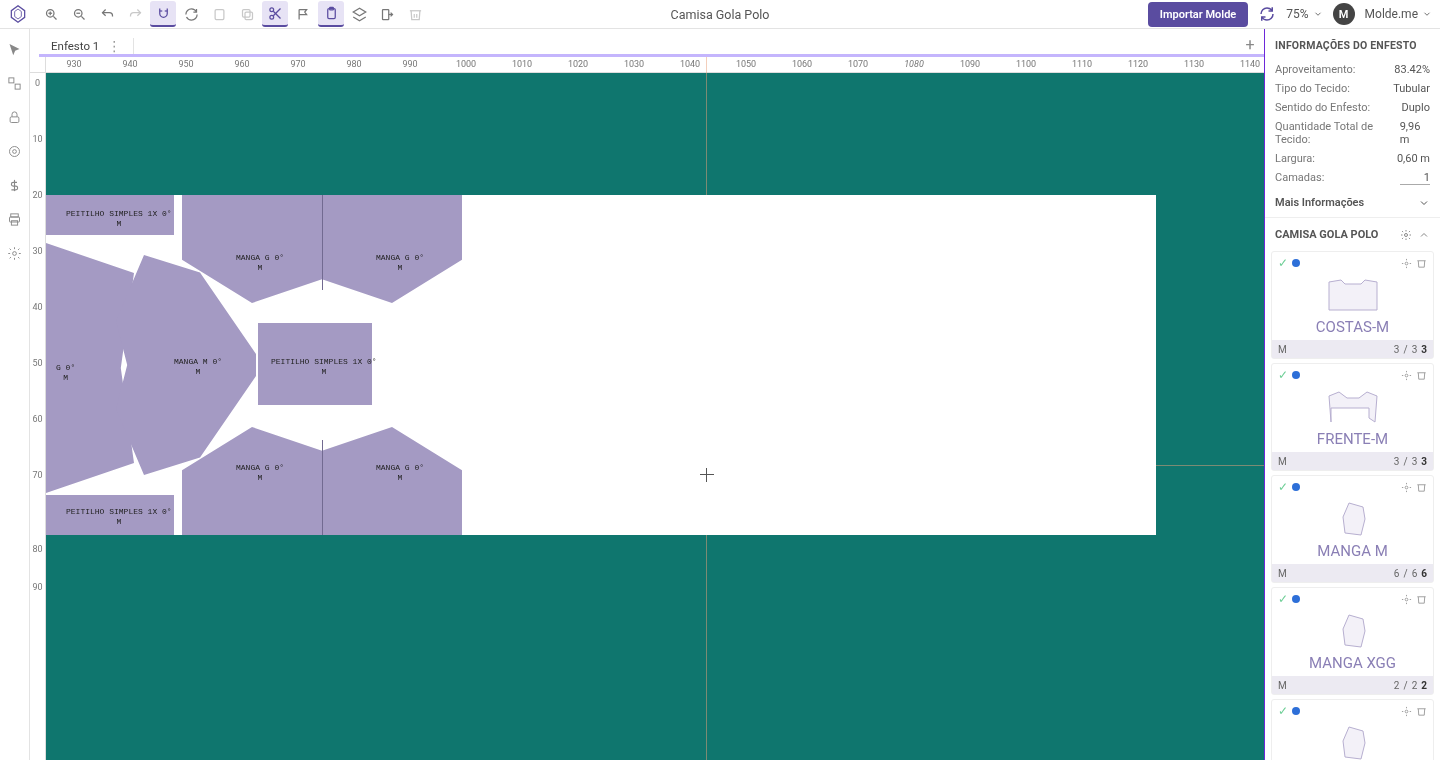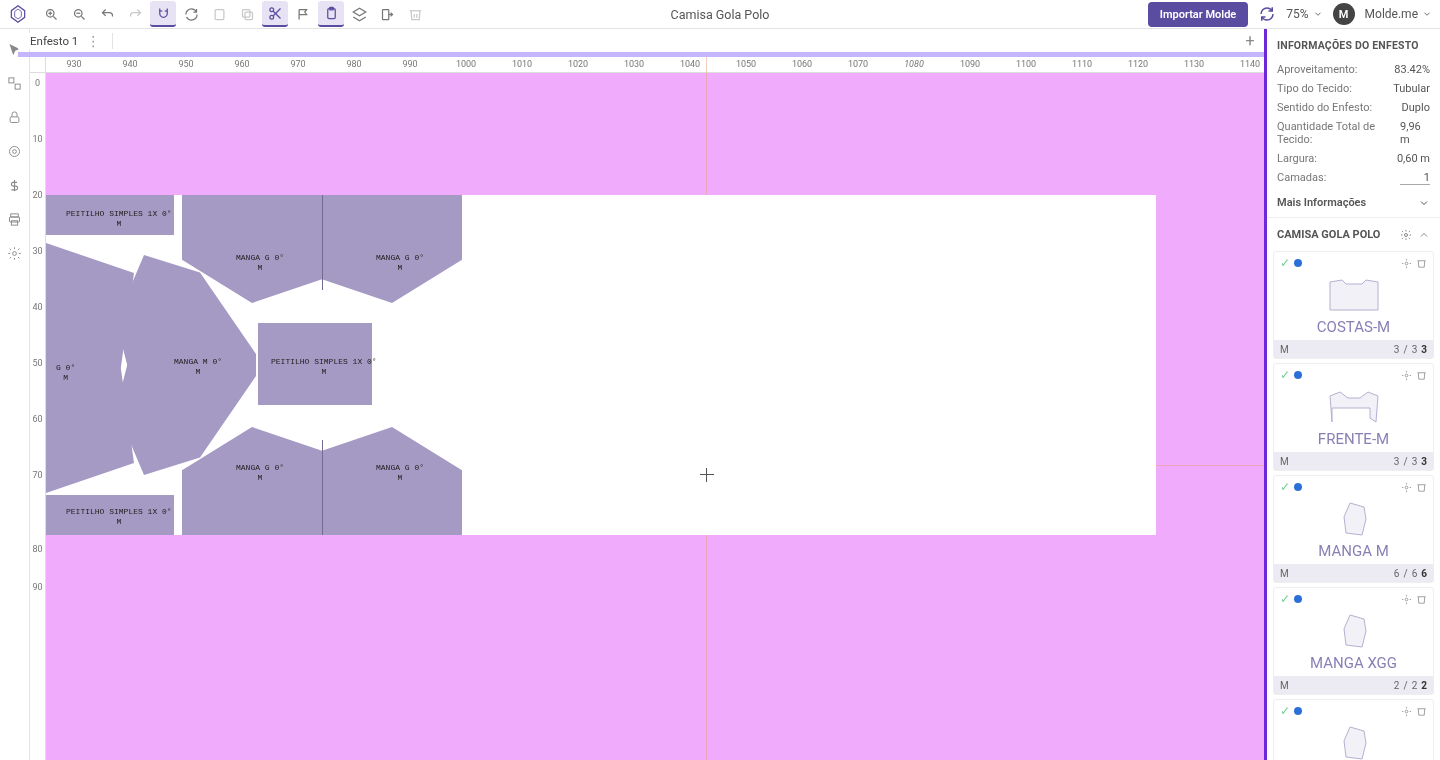--- a/index.html
+++ b/index.html
@@ -18,44 +18,44 @@
 .refresh-ico { width: 18px; height: 18px; color: #5a4ca0; }
 .zoom-sel { display: flex; align-items: center; gap: 4px; font-size: 12px; color: #555; cursor: pointer; }
 .avatar { width: 22px; height: 22px; border-radius: 50%; background: #444; color: #fff; font-size: 11px; display: flex; align-items: center; justify-content: center; font-weight: 600; }
 .user-label { font-size: 12px; color: #555; display: flex; align-items: center; gap: 4px; cursor: pointer; }
 
 
 .left-sb { position: absolute; left: 0; top: 29px; bottom: 0; width: 30px; border-right: 1px solid #e3e3e3; display: flex; flex-direction: column; align-items: center; padding-top: 10px; gap: 14px; background: #fff; }
 .left-sb .sbtn { width: 20px; height: 20px; display: flex; align-items: center; justify-content: center; color: #888; cursor: pointer; }
 
 
-.tabrow { position: absolute; left: 18px; right: 176px; top: 29px; height: 28px; border-bottom: 5px solid #c4b5fd; display: flex; align-items: center; }
+.tabrow { position: absolute; left: 39px; right: 176px; top: 29px; height: 28px; border-bottom: 3px solid #c4b5fd; display: flex; align-items: flex-end; }
 .tab { display: flex; align-items: center; gap: 8px; padding: 0 12px; font-size: 11.5px; color: #444; border-right: 1px solid #e3e3e3; background: #fff; cursor: pointer; }
 .tab .dots { color: #999; font-size: 14px; }
 .tab-add { margin-left: auto; display: flex; align-items: center; justify-content: center; width: 28px; color: #888; cursor: pointer; font-size: 16px; }
 
 
-.canvas-wrap { position: absolute; left: 30px; top: 57px; right: 176px; bottom: 0; background: #f0abfc; }
+.canvas-wrap { position: absolute; left: 30px; top: 57px; right: 176px; bottom: 0; background: #0f766e; }
 .hruler { position: absolute; left: 16px; right: 0; top: 0; height: 16px; background: #fff; border-bottom: 1px solid #ddd; overflow: hidden; }
 .vruler { position: absolute; left: 0; top: 16px; bottom: 0; width: 16px; background: #fff; border-right: 1px solid #ddd; overflow: hidden; }
 .ruler-corner { position: absolute; left: 0; top: 0; width: 16px; height: 16px; background: #fff; border-right: 1px solid #ddd; border-bottom: 1px solid #ddd; }
 .hruler .tick { position: absolute; top: 2px; font-size: 9px; color: #777; transform: translateX(-50%); }
 .vruler .tick { position: absolute; left: 0; right: 0; text-align: center; font-size: 9px; color: #777; transform: translateY(-50%); }
 .fabric { position: absolute; left: 16px; top: 138px; width: 1110px; height: 340px; background: #fff; }
 .piece { position: absolute; background: #a49ac3; }
 .piece-label { position: absolute; font-family: 'Courier New', monospace; font-size: 8px; color: #222; text-align: center; line-height: 1.2; white-space: pre; }
 .crosshair { position: absolute; width: 14px; height: 14px; color: #555; pointer-events: none; }
 .crosshair::before, .crosshair::after { content: ""; position: absolute; background: #555; }
 .crosshair::before { left: 6px; top: 0; width: 1px; height: 14px; }
 .crosshair::after { top: 6px; left: 0; height: 1px; width: 14px; }
 .guide-v { position: absolute; top: 0; bottom: 0; width: 1px; background: #e8a07a; opacity: .5; }
 .guide-h { position: absolute; left: 16px; right: 0; height: 1px; background: #e8a07a; opacity: .5; }
 
 
-.rpanel { position: absolute; right: 0; top: 29px; bottom: 0; width: 176px; border-left: 3px solid #6d28d9; background: #fff; overflow-y: auto; font-size: 11px; color: #555; }
+.rpanel { position: absolute; right: 0; top: 29px; bottom: 0; width: 176px; border-left: 1px solid #6d28d9; background: #fff; overflow-y: auto; font-size: 11px; color: #555; }
 .rpanel h4 { font-size: 10.5px; font-weight: 700; color: #555; padding: 10px 10px 8px; letter-spacing: .2px; }
 .info-row { display: flex; justify-content: space-between; padding: 3px 10px; font-size: 11px; color: #777; }
 .info-row .v { color: #555; }
 .info-row .v.underline { border-bottom: 1px solid #aaa; min-width: 30px; text-align: right; }
 .more-info { display: flex; justify-content: space-between; align-items: center; padding: 8px 10px; border-bottom: 1px solid #eee; font-size: 11px; color: #555; cursor: pointer; font-weight: 600; }
 .section-hdr { display: flex; align-items: center; justify-content: space-between; padding: 10px 10px 6px; font-size: 11px; font-weight: 700; color: #555; }
 .section-hdr .acts { display: flex; gap: 6px; color: #888; }
 .part-card { border: 1px solid #eee; border-radius: 3px; margin: 4px 6px; background: #fff; }
 .part-card .top { display: flex; justify-content: space-between; align-items: center; padding: 4px 6px; }
 .part-card .top .l { display: flex; align-items: center; gap: 4px; }

